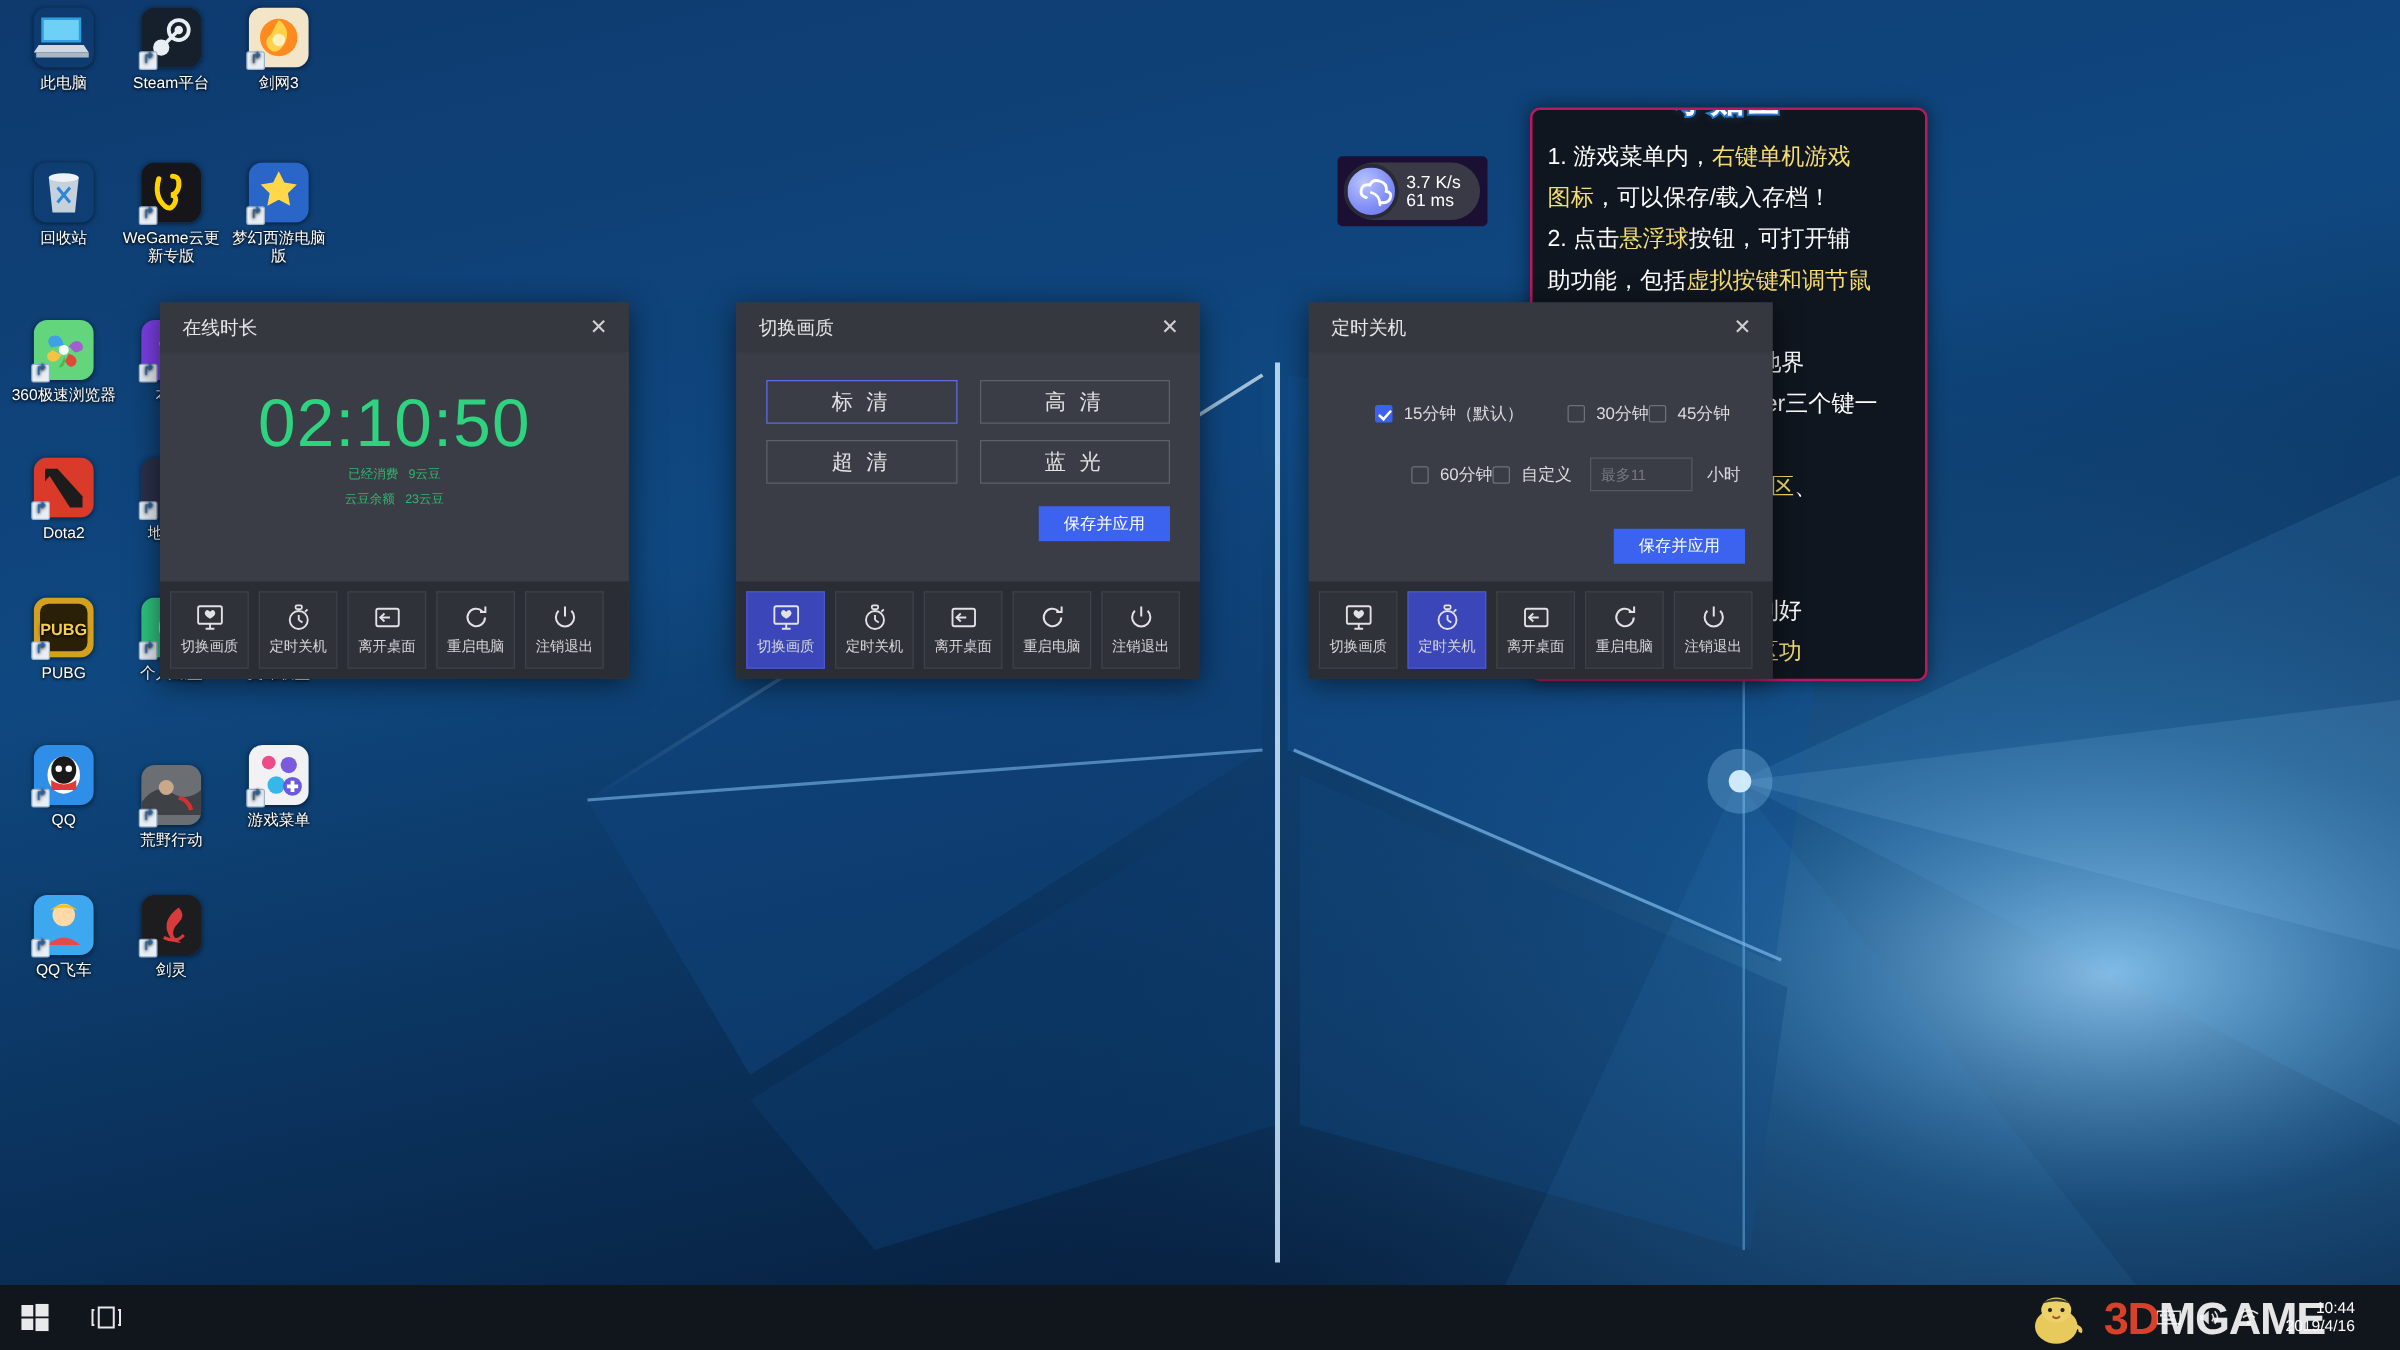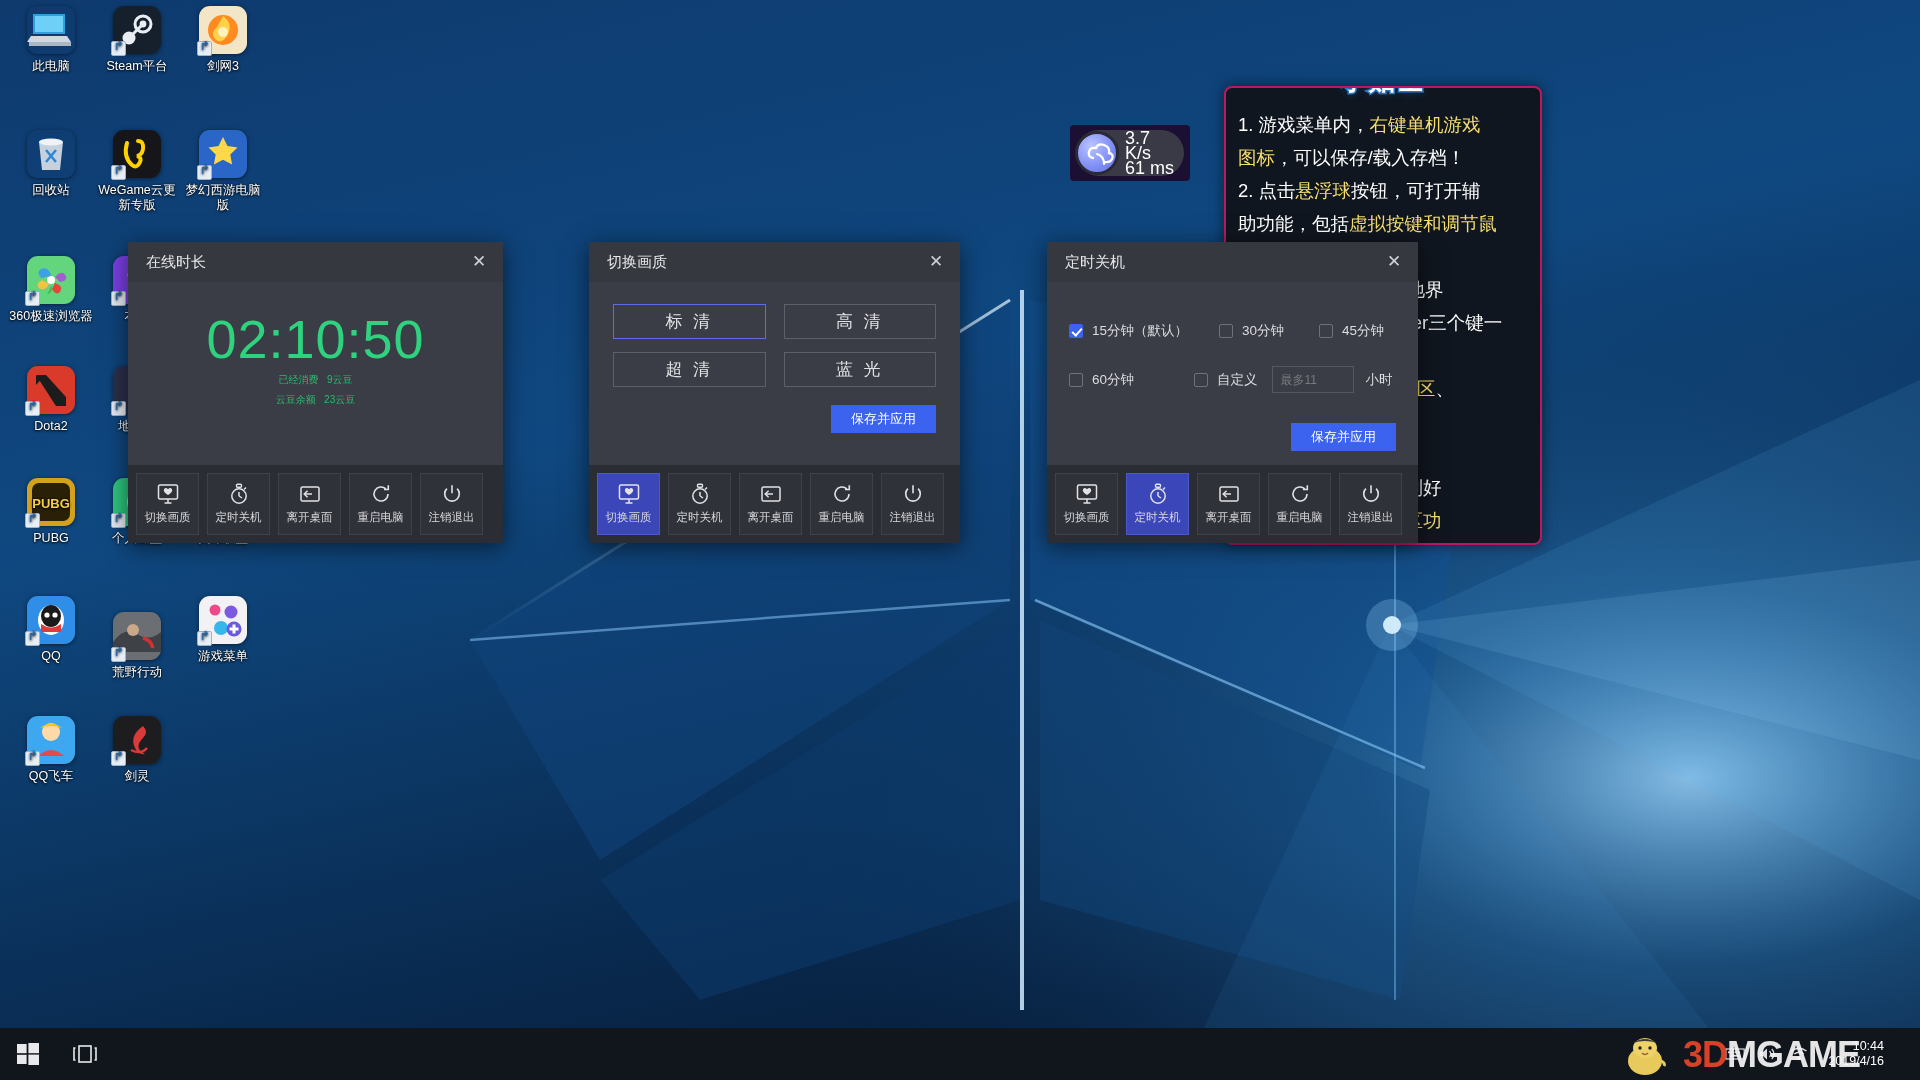--- a/index.html
+++ b/index.html
@@ -50,21 +50,21 @@
   #floatball .pill{
     display:flex; align-items:center; background:#3a3a46; border-radius:24px; height:46px; width:110px;
     padding-right:6px;
   }
   #floatball .orb{
     width:44px;height:44px;border-radius:50%;
     background:radial-gradient(circle at 35% 32%,#b9c5ff,#7e8cf5 60%,#6673e8);
     border:3px solid #2a2a36; flex:none; margin-left:-1px; position:relative;
   }
   #floatball .orb svg{ position:absolute; left:7px; top:8px; }
-  #floatball .stats{ color:#fff; font-size:18px; line-height:15px; margin-left:6px; }
+  #floatball .stats{ color:#fff; font-size:14px; line-height:15px; margin-left:6px; }
 
   
   #tips{
     position:absolute; left:1224px; top:86px; width:318px; height:459px;
     background:#10161f; border:2px solid #be185d; border-radius:8px;
     padding:16px 12px 10px 12px; overflow:hidden;
     box-shadow:0 0 14px rgba(0,0,0,.5);
   }
   #tips .tiptitle{
     position:absolute; left:0; right:0; top:-26px; text-align:center;
@@ -123,21 +123,21 @@
   .qbtn.sel{ border-color:#5b6ee8; }
   .primary{
     background:#3c62f0; color:#fff; border:none; height:28px; padding:0 20px;
     font-size:13px; cursor:pointer; float:right; margin-top:18px;
   }
 
   
   #dlg-shutdown{ left:1047px; top:242px; width:371px; }
   #dlg-shutdown .content{ height:183px; padding:40px 22px 0 22px; }
   .cbrow{ display:flex; align-items:center; margin-bottom:26px; }
-  .cbitem{ display:flex; align-items:center; cursor:pointer; }
+  .cbitem{ display:flex; align-items:center; cursor:pointer;justify-content:flex-end; }
   .cb{
     width:14px;height:14px;border:1px solid #6e717a; background:#3a3d45;
     border-radius:2px; margin-right:9px; flex:none; position:relative;
   }
   .cb.on{ background:#3c62f0; border-color:#3c62f0; }
   .cb.on:after{
     content:""; position:absolute; left:4px; top:1px; width:4px;height:8px;
     border:solid #fff; border-width:0 2px 2px 0; transform:rotate(42deg);
   }
   .cbtxt{ font-size:13.5px; color:#dcdce0; white-space:nowrap; }

